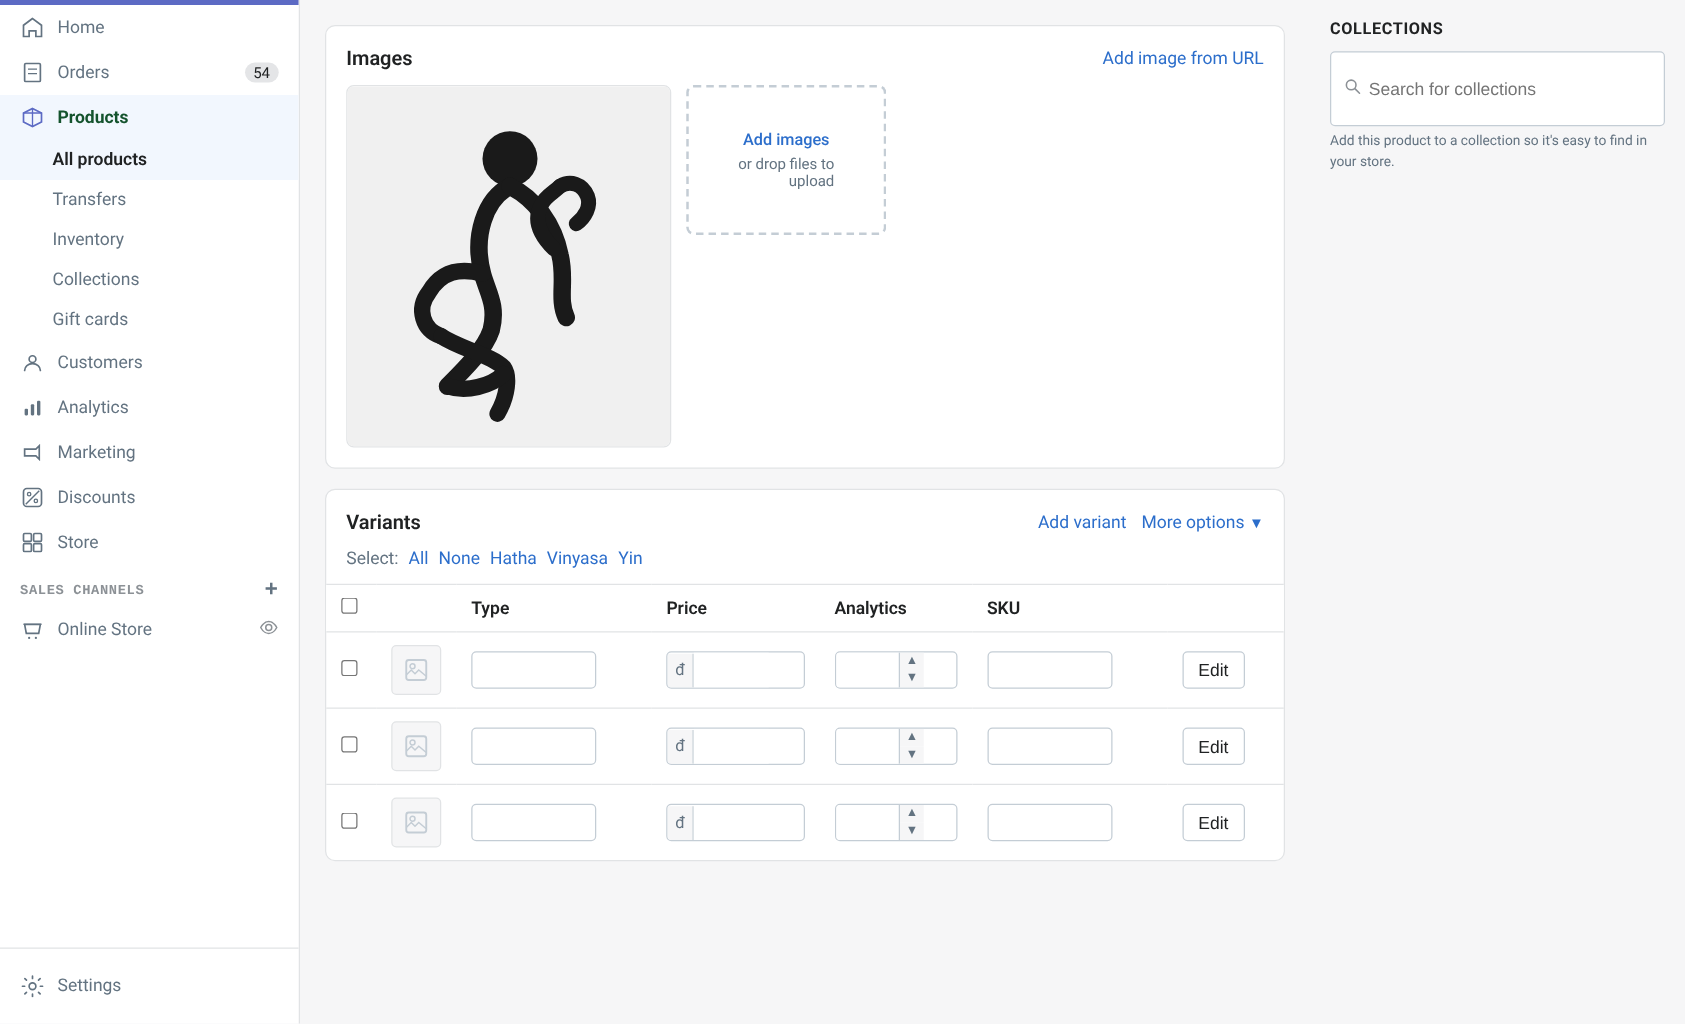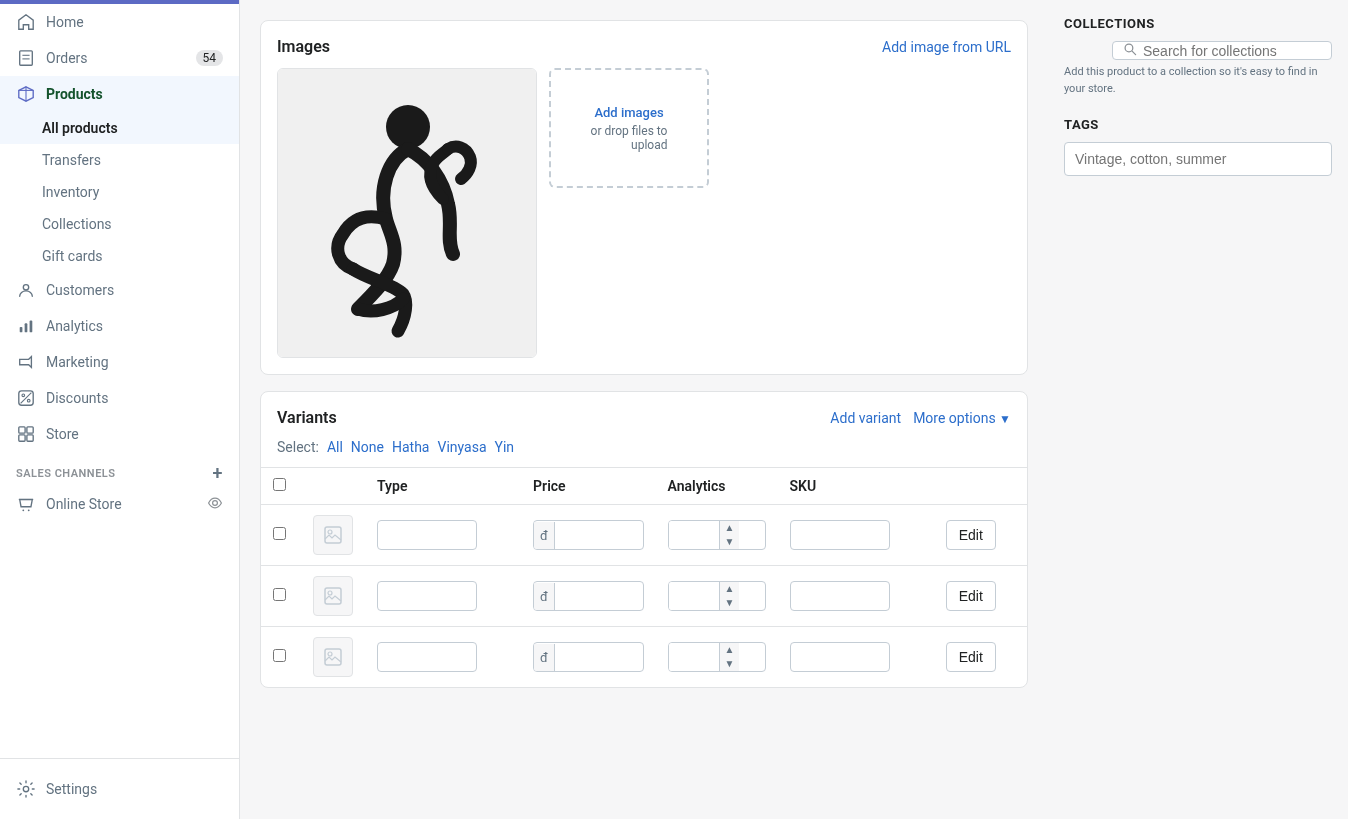--- a/index.html
+++ b/index.html
@@ -7,21 +7,21 @@
 
     
     .sidebar { width: 240px; background: #fff; border-right: 1px solid #e1e3e5; display: flex; flex-direction: column; height: 100%; overflow-y: auto; flex-shrink: 0; }
     .sidebar-top-bar { height: 4px; background: #5c6ac4; }
     .sidebar-item { display: flex; align-items: center; gap: 10px; padding: 8px 16px; cursor: pointer; color: #637381; text-decoration: none; font-size: 14px; }
     .sidebar-item.active { background: #f2f7fe; color: #14532d; font-weight: 700; }
     .sidebar-item.sub { padding-left: 42px; font-size: 14px; color: #637381; }
     .sidebar-item.sub.active { color: #202223; font-weight: 600; background: #f2f7fe; }
     .sidebar-badge { background: #e4e5e7; border-radius: 10px; padding: 1px 7px; font-size: 12px; margin-left: auto; color: #202223; }
     .sidebar-icon { width: 20px; height: 20px; display: flex; align-items: center; justify-content: center; flex-shrink: 0; }
-    .sidebar-section-label { font-size: 11px; font-weight: 600; color: #8c9196; padding: 12px 16px 4px; text-transform: uppercase; letter-spacing: 0.5px; display: flex; align-items: center; justify-content: space-between; }
+    .sidebar-section-label { font-size: 11px; font-weight: 600; color: #8c9196; padding: 12px 16px 4px; text-transform: uppercase; letter-spacing: 0.5px; display: flex; align-items: center; justify-content: space-between; font-family: Liberation Mono, monospace; }
     .sidebar-section-label .add-btn { color: #637381; cursor: pointer; font-size: 18px; line-height: 1; }
     .sidebar-footer { margin-top: auto; padding: 12px 0; border-top: 1px solid #e1e3e5; }
 
     
     .main { flex: 1; display: flex; overflow: hidden; }
     .content-area { flex: 1; overflow-y: auto; padding: 20px; background: #f6f6f7; }
 
     
     .right-panel { width: 300px; background: #f6f6f7; padding: 16px; overflow-y: auto; flex-shrink: 0; }
 
@@ -59,21 +59,21 @@
     .qty-wrap { display: flex; align-items: center; border: 1px solid #c4cdd5; border-radius: 4px; overflow: hidden; }
     .qty-input { border: none; outline: none; padding: 6px 8px; font-size: 14px; width: 50px; }
     .qty-arrows { display: flex; flex-direction: column; border-left: 1px solid #c4cdd5; }
     .qty-arrow { background: #f6f6f7; border: none; cursor: pointer; padding: 2px 5px; font-size: 10px; line-height: 1; color: #637381; }
     .sku-input { border: 1px solid #c4cdd5; border-radius: 4px; padding: 6px 8px; font-size: 14px; width: 100px; }
     .edit-btn { border: 1px solid #c4cdd5; border-radius: 4px; padding: 6px 12px; background: #fff; cursor: pointer; font-size: 14px; color: #202223; }
 
     
     .panel-section { margin-bottom: 20px; }
     .panel-section h3 { font-size: 13px; font-weight: 700; color: #202223; text-transform: uppercase; letter-spacing: 0.5px; margin-bottom: 10px; }
-    .search-box { display: flex; align-items: center; border: 1px solid #c4cdd5; border-radius: 4px; background: #fff; padding: 0 10px; gap: 6px; margin-left: 48px; }
+    .search-box { display: flex; align-items: center; border: 1px solid #c4cdd5; border-radius: 4px; background: #fff; padding: 20px 10px; gap: 6px; }
     .search-box input { border: none; outline: none; font-size: 14px; flex: 1; background: transparent; color: #202223; }
     .search-icon { color: #8c9196; font-size: 14px; }
     .panel-hint { font-size: 11px; color: #637381; margin-top: 4px; line-height: 1.5; }
     .tags-input { border: 1px solid #c4cdd5; border-radius: 4px; padding: 8px 10px; font-size: 14px; color: #8c9196; background: #fff; width: 100%; }
 
     
     ::-webkit-scrollbar { width: 6px; }
     ::-webkit-scrollbar-track { background: transparent; }
     ::-webkit-scrollbar-thumb { background: #c4cdd5; border-radius: 3px; }
 
@@ -409,18 +409,14 @@
           <svg width="14" height="14" viewBox="0 0 20 20" fill="none">
               <circle cx="8.5" cy="8.5" r="5.5" stroke="#8c9196" stroke-width="1.8"></circle>
               <line x1="13" y1="13" x2="18" y2="18" stroke="#8c9196" stroke-width="1.8" stroke-linecap="round"></line>
             </svg>
         </span>
         <input type="text" placeholder="Search for collections" style="">
       </div>
       <p class="panel-hint">Add this product to a collection so it's easy to find in your store.</p>
     </div>
 
-    <div class="panel-section">
-      <h3>TAGS</h3>
-      <input type="text" class="tags-input" placeholder="Vintage, cotton, summer" style="">
-    </div>
   </div>
 </div>
 
 </body></html>

